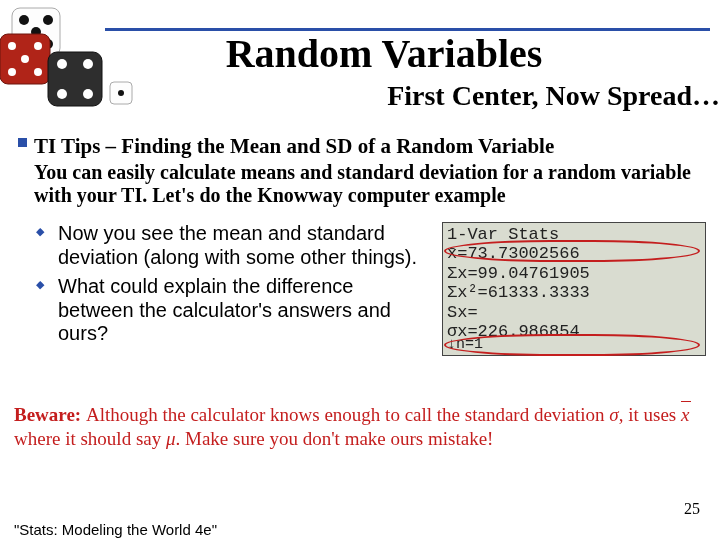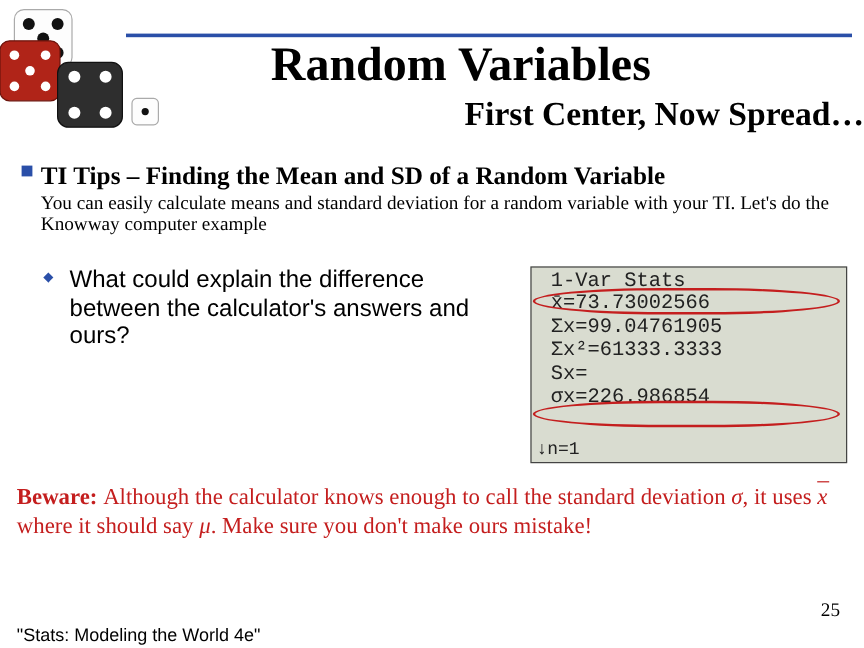--- a/index.html
+++ b/index.html
@@ -49,23 +49,24 @@
     position: absolute;
     top: 134px;
     left: 34px;
     right: 24px;
   }
   .sec-heading {
     font-size: 21px;
     font-weight: bold;
   }
   .sec-body {
-    font-size: 16px;
+    font-size: 20px;
     line-height: 1.15;
     margin-top: 2px;
+    font-weight: bold;
   }
   .lead-square {
     position: absolute;
     top: 138px;
     left: 18px;
     width: 9px;
     height: 9px;
     background: #2a4fa8;
   }
   .cols {
@@ -94,28 +95,28 @@
   .bullets li::before {
     content: "◆";
     position: absolute;
     left: 0;
     top: 3px;
     color: #2a4fa8;
     font-size: 11px;
   }
   .calc-box {
     width: 264px;
-    height: 164px;
+    height: 134px;
     border: 1px solid #444;
     background: #d9dcd0;
     position: relative;
     font-family: "Courier New", monospace;
     font-size: 17px;
     color: #222;
-    padding: 2px 16px;
+    padding: 2px 4px;
     line-height: 1.14;
   }
   .calc-box .hl {
     position: absolute;
     border: 2px solid #c41e1e;
     border-radius: 50%/60%;
     background: transparent;
   }
   .hl1 { top: 17px; left: 1px; width: 256px; height: 22px; }
   .hl2 { top: 111px; left: 1px; width: 256px; height: 22px; }
@@ -194,20 +195,21 @@
 
 <div class="lead-square"></div>
 <div class="section">
   <div class="sec-heading">TI Tips – Finding the Mean and SD of a Random Variable</div>
   <div class="sec-body">You can easily calculate means and standard deviation for a random variable with your TI. Let's do the Knowway computer example</div>
 </div>
 
 <div class="cols">
   <div class="left-col">
     <ul class="bullets">
+      <li>Now you see the mean and standard deviation (along with some other things).</li>
       <li>What could explain the difference between the calculator's answers and ours?</li>
     </ul>
   </div>
   <div class="calc-box">
     <div>1-Var Stats</div>
     <div>x̄=73.73002566</div>
     <div>Σx=99.04761905</div>
     <div>Σx²=61333.3333</div>
     <div>Sx=</div>
     <div>σx=226.986854</div>

